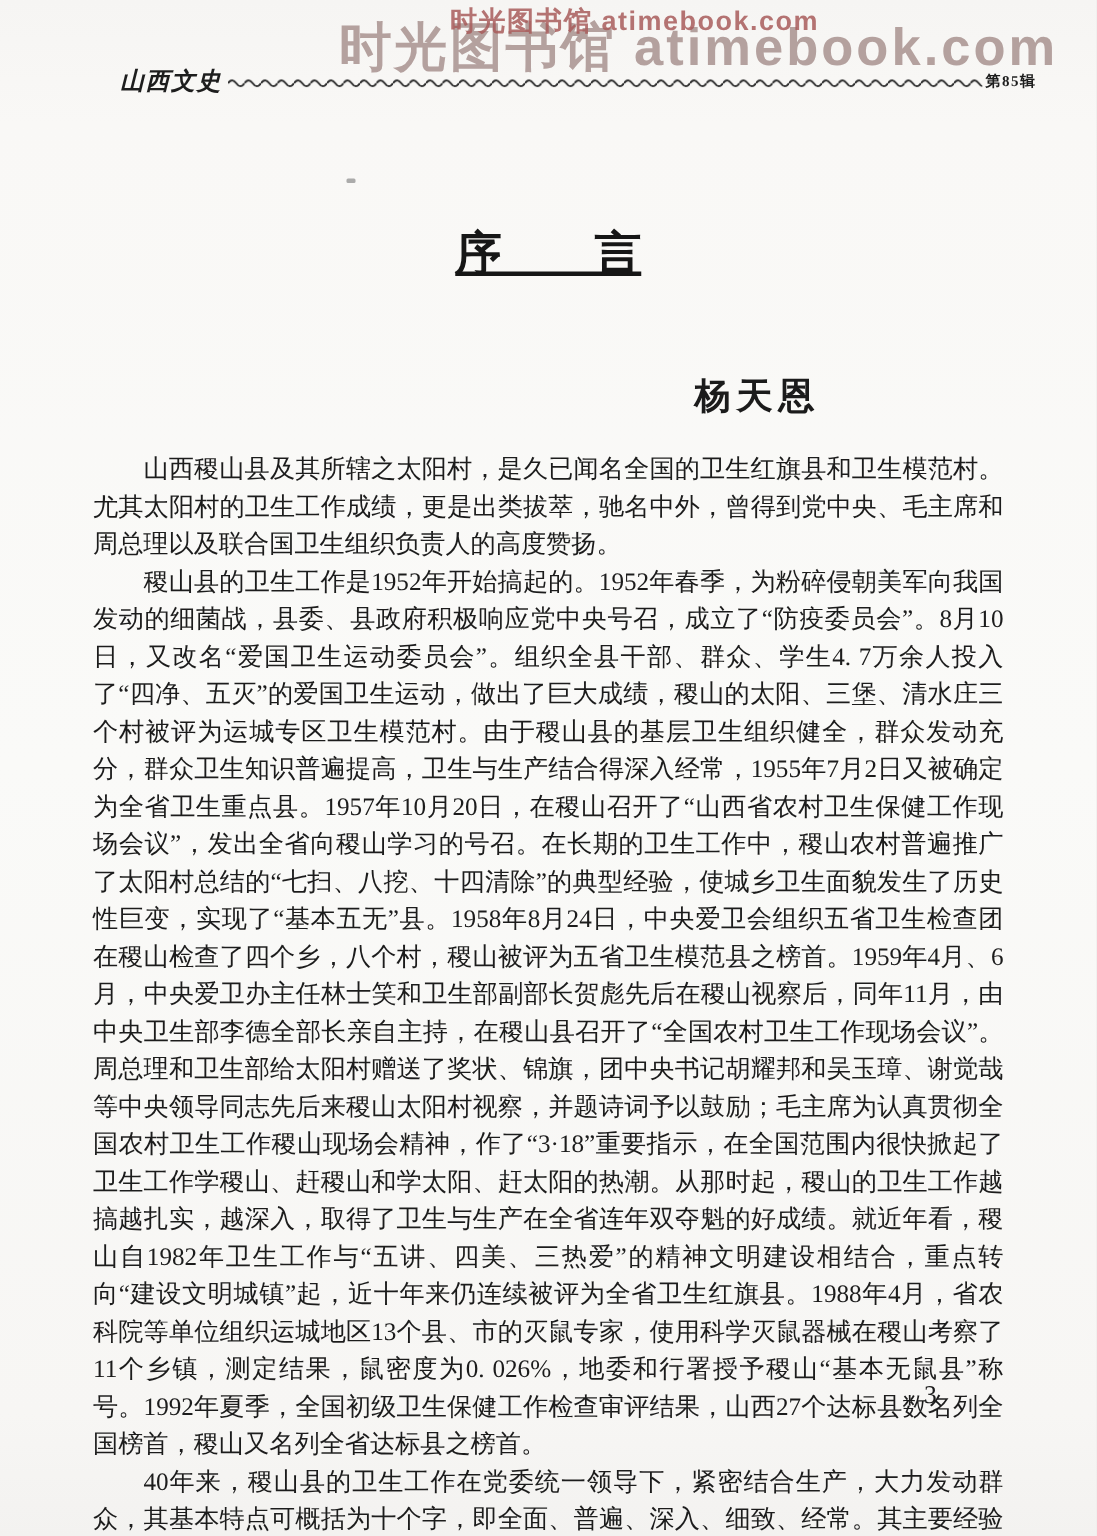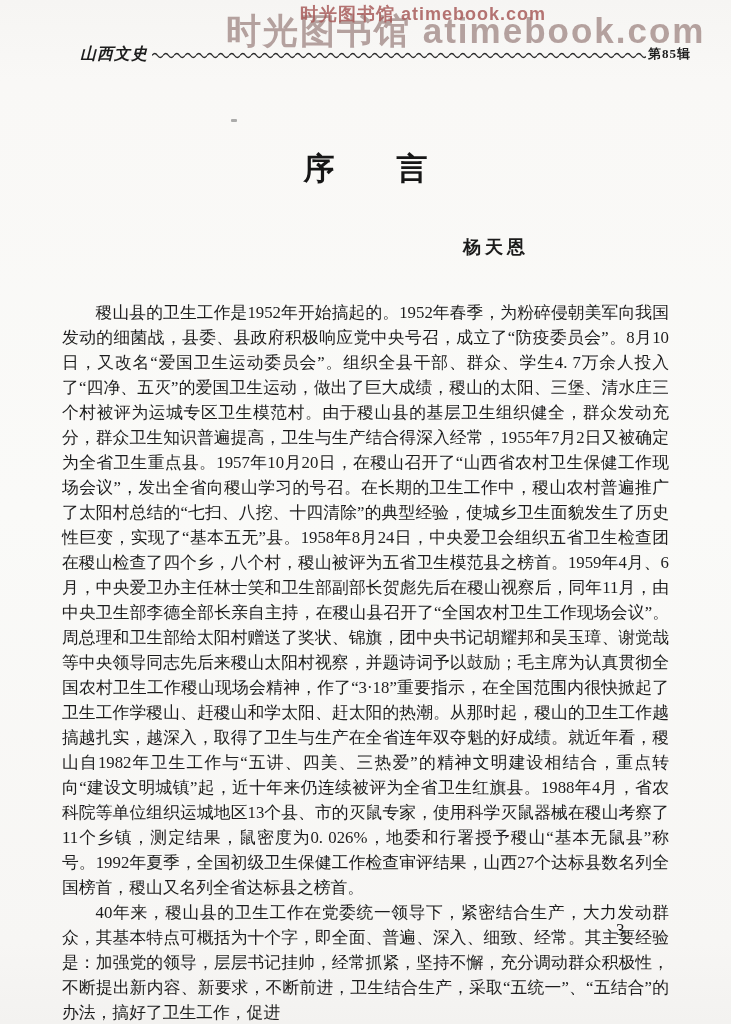--- a/index.html
+++ b/index.html
@@ -42,37 +42,37 @@
   }
   .h-left{
     font-style:italic;font-weight:bold;
     font-size:16px;color:#1d1d1d;
     letter-spacing:1px;
     flex:0 0 auto;
     margin-left:36px;
   }
   .wavy{flex:1 1 auto;height:9px;margin:2px 2px 0 4px;}
   .h-right{
-    font-weight:bold;font-size:13px;color:#1d1d1d;
+    font-weight:bold;font-size:10px;color:#1d1d1d;
     flex:0 0 auto;letter-spacing:1px;
   }
   .artifact{
     position:absolute;left:231px;top:119px;
     width:6px;height:3px;background:#8a8a8a;opacity:.7;
     border-radius:1px;
   }
   
   .title{
     position:absolute;left:0;top:148px;width:100%;
     margin:0;text-align:center;
-    font-size:31px;font-weight:bold;color:#161616;
+    font-size:31px;font-weight:bold;color:#161616;text-decoration:underline;
   }
   .author{
-    position:absolute;left:463px;top:235px;
-    font-size:18px;font-weight:bold;color:#1b1b1b;
+    position:absolute;left:463px;top:248px;
+    font-size:24px;font-weight:bold;color:#1b1b1b;
     letter-spacing:4px;
   }
   
   .body{
     position:absolute;left:62px;top:300px;width:607px;
     font-size:16.8px;line-height:25px;color:#1c1c1c;
     text-align:justify;
   }
   .body p{
     margin:0;
@@ -104,19 +104,20 @@
     <span class="h-right">第85辑</span>
   </div>
 
   <div class="artifact"></div>
 
   <h1 class="title">序　　言</h1>
 
   <div class="author">杨天恩</div>
 
   <div class="body">
+    <p>山西稷山县及其所辖之太阳村，是久已闻名全国的卫生红旗县和卫生模范村。尤其太阳村的卫生工作成绩，更是出类拔萃，驰名中外，曾得到党中央、毛主席和周总理以及联合国卫生组织负责人的高度赞扬。</p>
     <p>稷山县的卫生工作是1952年开始搞起的。1952年春季，为粉碎侵朝美军向我国发动的细菌战，县委、县政府积极响应党中央号召，成立了“防疫委员会”。8月10日，又改名“爱国卫生运动委员会”。组织全县干部、群众、学生4. 7万余人投入了“四净、五灭”的爱国卫生运动，做出了巨大成绩，稷山的太阳、三堡、清水庄三个村被评为运城专区卫生模范村。由于稷山县的基层卫生组织健全，群众发动充分，群众卫生知识普遍提高，卫生与生产结合得深入经常，1955年7月2日又被确定为全省卫生重点县。1957年10月20日，在稷山召开了“山西省农村卫生保健工作现场会议”，发出全省向稷山学习的号召。在长期的卫生工作中，稷山农村普遍推广了太阳村总结的“七扫、八挖、十四清除”的典型经验，使城乡卫生面貌发生了历史性巨变，实现了“基本五无”县。1958年8月24日，中央爱卫会组织五省卫生检查团在稷山检查了四个乡，八个村，稷山被评为五省卫生模范县之榜首。1959年4月、6月，中央爱卫办主任林士笑和卫生部副部长贺彪先后在稷山视察后，同年11月，由中央卫生部李德全部长亲自主持，在稷山县召开了“全国农村卫生工作现场会议”。周总理和卫生部给太阳村赠送了奖状、锦旗，团中央书记胡耀邦和吴玉璋、谢觉哉等中央领导同志先后来稷山太阳村视察，并题诗词予以鼓励；毛主席为认真贯彻全国农村卫生工作稷山现场会精神，作了“3·18”重要指示，在全国范围内很快掀起了卫生工作学稷山、赶稷山和学太阳、赶太阳的热潮。从那时起，稷山的卫生工作越搞越扎实，越深入，取得了卫生与生产在全省连年双夺魁的好成绩。就近年看，稷山自1982年卫生工作与“五讲、四美、三热爱”的精神文明建设相结合，重点转向“建设文明城镇”起，近十年来仍连续被评为全省卫生红旗县。1988年4月，省农科院等单位组织运城地区13个县、市的灭鼠专家，使用科学灭鼠器械在稷山考察了11个乡镇，测定结果，鼠密度为0. 026%，地委和行署授予稷山“基本无鼠县”称号。1992年夏季，全国初级卫生保健工作检查审评结果，山西27个达标县数名列全国榜首，稷山又名列全省达标县之榜首。</p>
     <p>40年来，稷山县的卫生工作在党委统一领导下，紧密结合生产，大力发动群众，其基本特点可概括为十个字，即全面、普遍、深入、细致、经常。其主要经验是：加强党的领导，层层书记挂帅，经常抓紧，坚持不懈，充分调动群众积极性，不断提出新内容、新要求，不断前进，卫生结合生产，采取“五统一”、“五结合”的办法，搞好了卫生工作，促进</p>
   </div>
 
   <div class="pageno">3</div>
 
 </div>
 
 </body></html>

